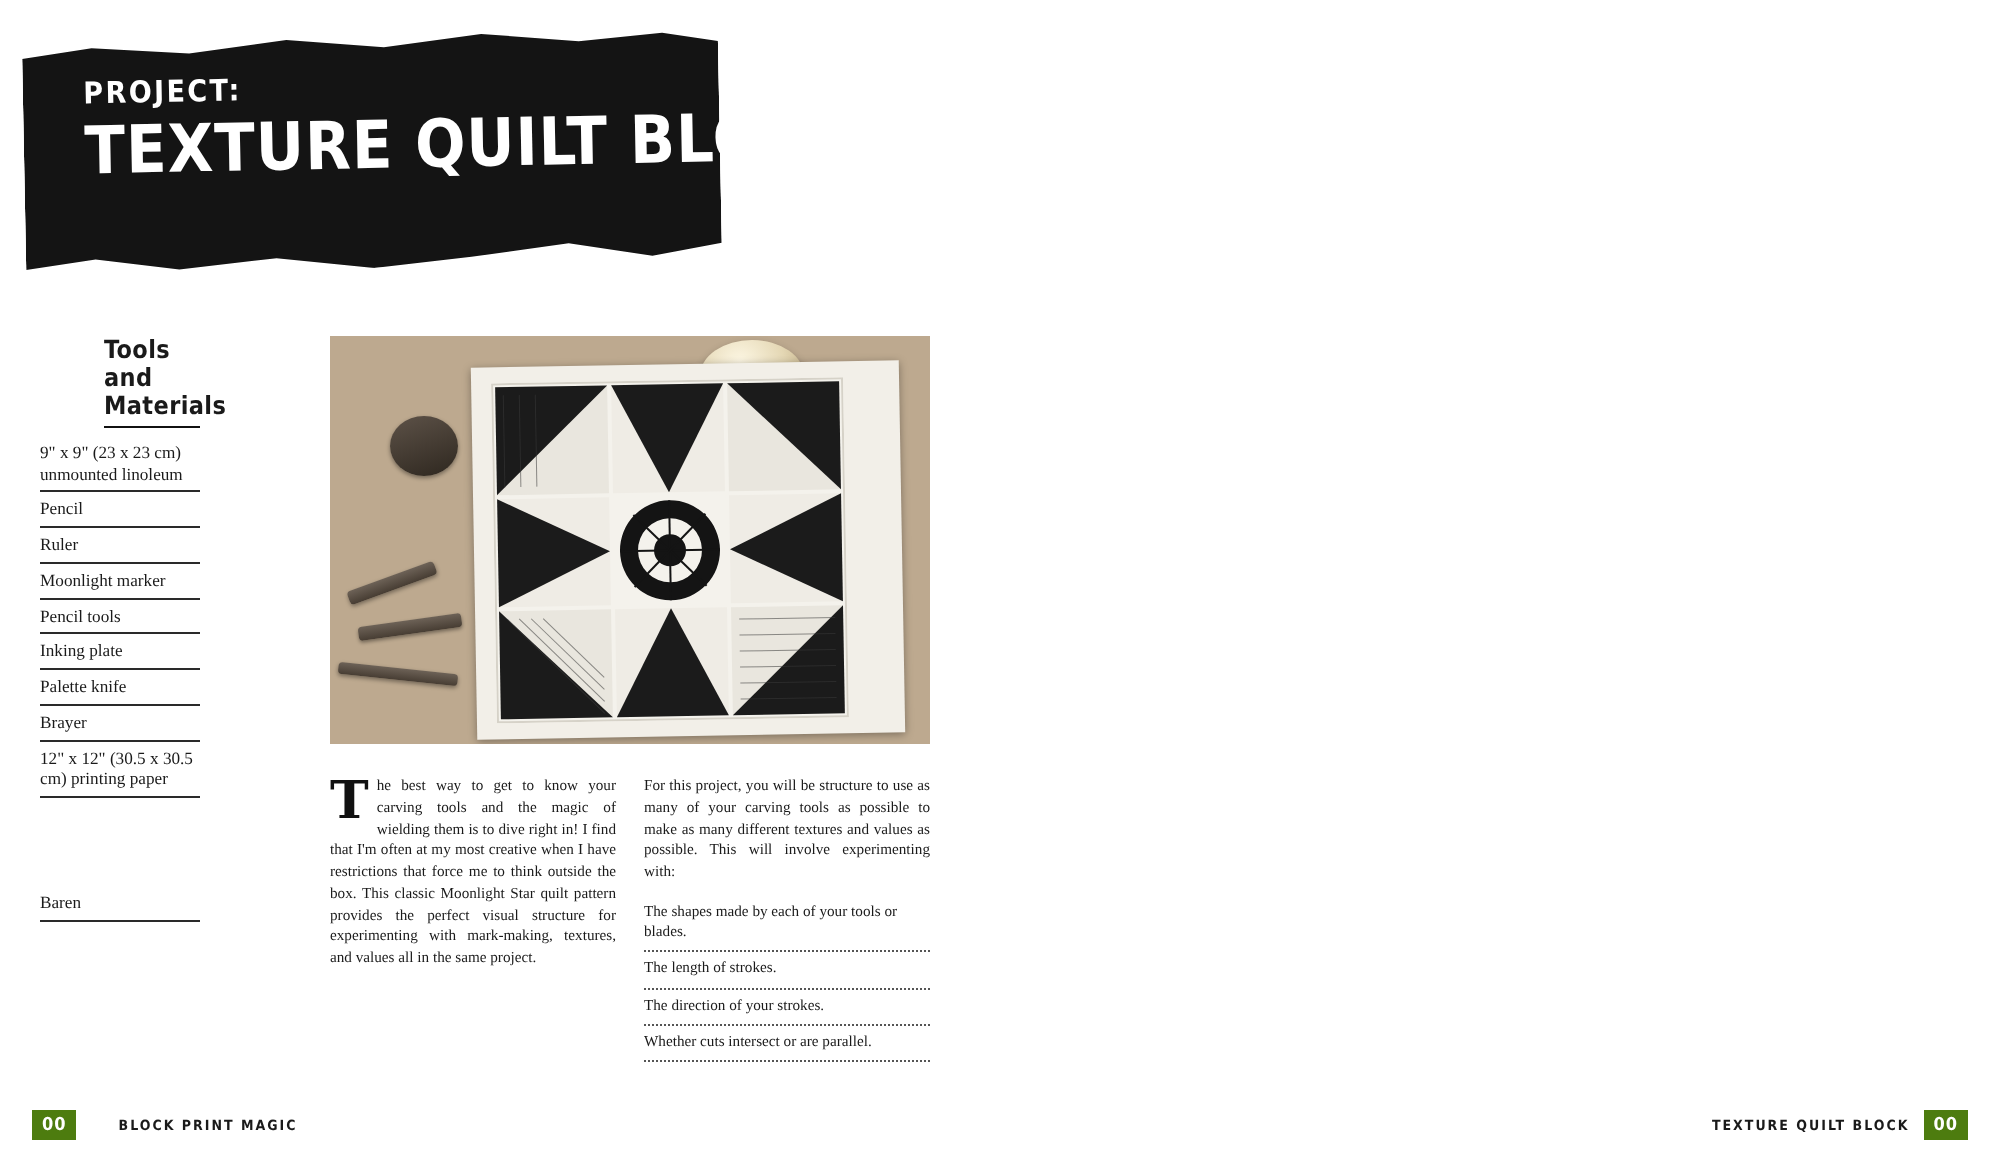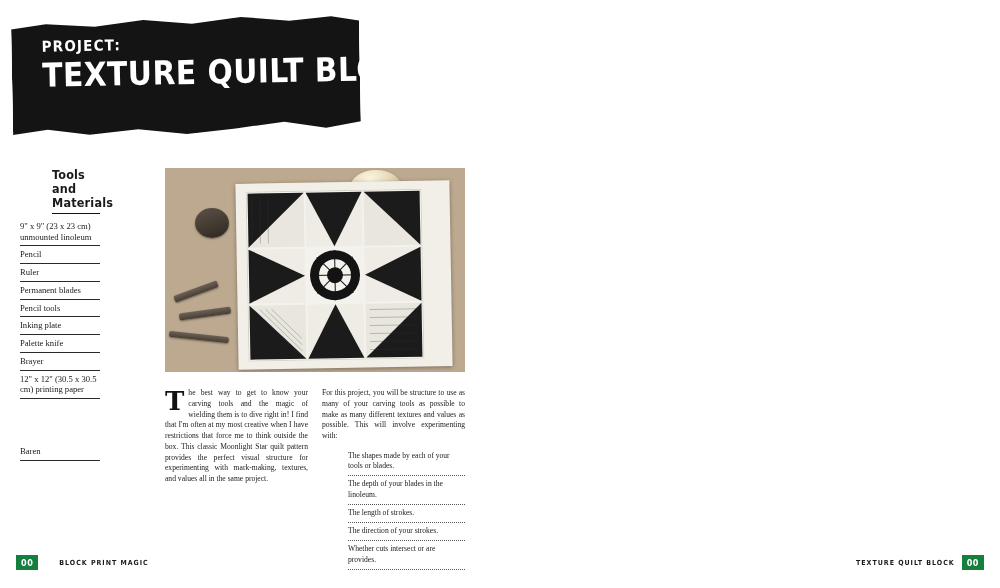--- a/index.html
+++ b/index.html
@@ -166,35 +166,34 @@
     line-height: 0.86;
     padding: 2px 4px 0 0;
     color: #111;
   }
   .bullet-list { margin: 0; padding: 0; list-style: none; }
   .bullet-list li {
     font-size: 7.6px;
     line-height: 1.35;
     padding: 3px 0 4px 0;
     border-bottom: 1px dotted #555;
-    margin-left: 26px;
   }
 
   
   .folio {
     position: absolute;
     bottom: 18px;
     display: flex;
     align-items: center;
     gap: 7px;
   }
   .folio-left { left: 16px; }
   .folio-right { right: 16px; }
   .folio-box {
-    background: #15803d;
+    background: #4d7c0f;
     color: #fff;
     font-family: "DejaVu Sans Condensed", "Liberation Sans", sans-serif;
     font-weight: bold;
     font-size: 9px;
     padding: 3px 5px 2px 5px;
     letter-spacing: 0.5px;
   }
   .folio-text {
     font-family: "DejaVu Sans Condensed", "Liberation Sans", sans-serif;
     font-size: 7px;
@@ -215,21 +214,21 @@
     <div class="banner-inner">
       <div class="project-kicker">PROJECT:</div>
       <div class="project-title">TEXTURE QUILT BLOCK</div>
     </div>
 
     <div class="tools">
       <div class="tools-head">Tools and Materials</div>
       <div class="tool-item">9" x 9" (23 x 23 cm) unmounted linoleum</div>
       <div class="tool-item">Pencil</div>
       <div class="tool-item">Ruler</div>
-      <div class="tool-item">Permanent blades</div>
+      <div class="tool-item">Moonlight marker</div>
       <div class="tool-item">Pencil tools</div>
       <div class="tool-item">Inking plate</div>
       <div class="tool-item">Palette knife</div>
       <div class="tool-item">Brayer</div>
       <div class="tool-item">12" x 12" (30.5 x 30.5 cm) printing paper</div>
       <div class="tool-item">Baren</div>
     </div>
 
     <div class="main-photo">
       <div class="wood-bg"></div>
@@ -303,24 +302,23 @@
       <div class="col">
         <div class="dropcap-wrap">
           <span class="dropcap">T</span>
           <p>he best way to get to know your carving tools and the magic of wielding them is to dive right in! I find that I'm often at my most creative when I have restrictions that force me to think outside the box. This classic Moonlight Star quilt pattern provides the perfect visual structure for experimenting with mark-making, textures, and values all in the same project.</p>
         </div>
       </div>
       <div class="col">
         <p>For this project, you will be structure to use as many of your carving tools as possible to make as many different textures and values as possible. This will involve experimenting with:</p>
         <ul class="bullet-list">
           <li>The shapes made by each of your tools or blades.</li>
-          <li>The depth of your blades in the linoleum.</li>
           <li>The length of strokes.</li>
           <li>The direction of your strokes.</li>
-          <li>Whether cuts intersect or are provides.</li>
+          <li>Whether cuts intersect or are parallel.</li>
         </ul>
       </div>
     </div>
 
     <div class="folio folio-left">
       <div class="folio-box">00</div>
       <div class="folio-text">Block Print Magic</div>
     </div>
   </div>
 

